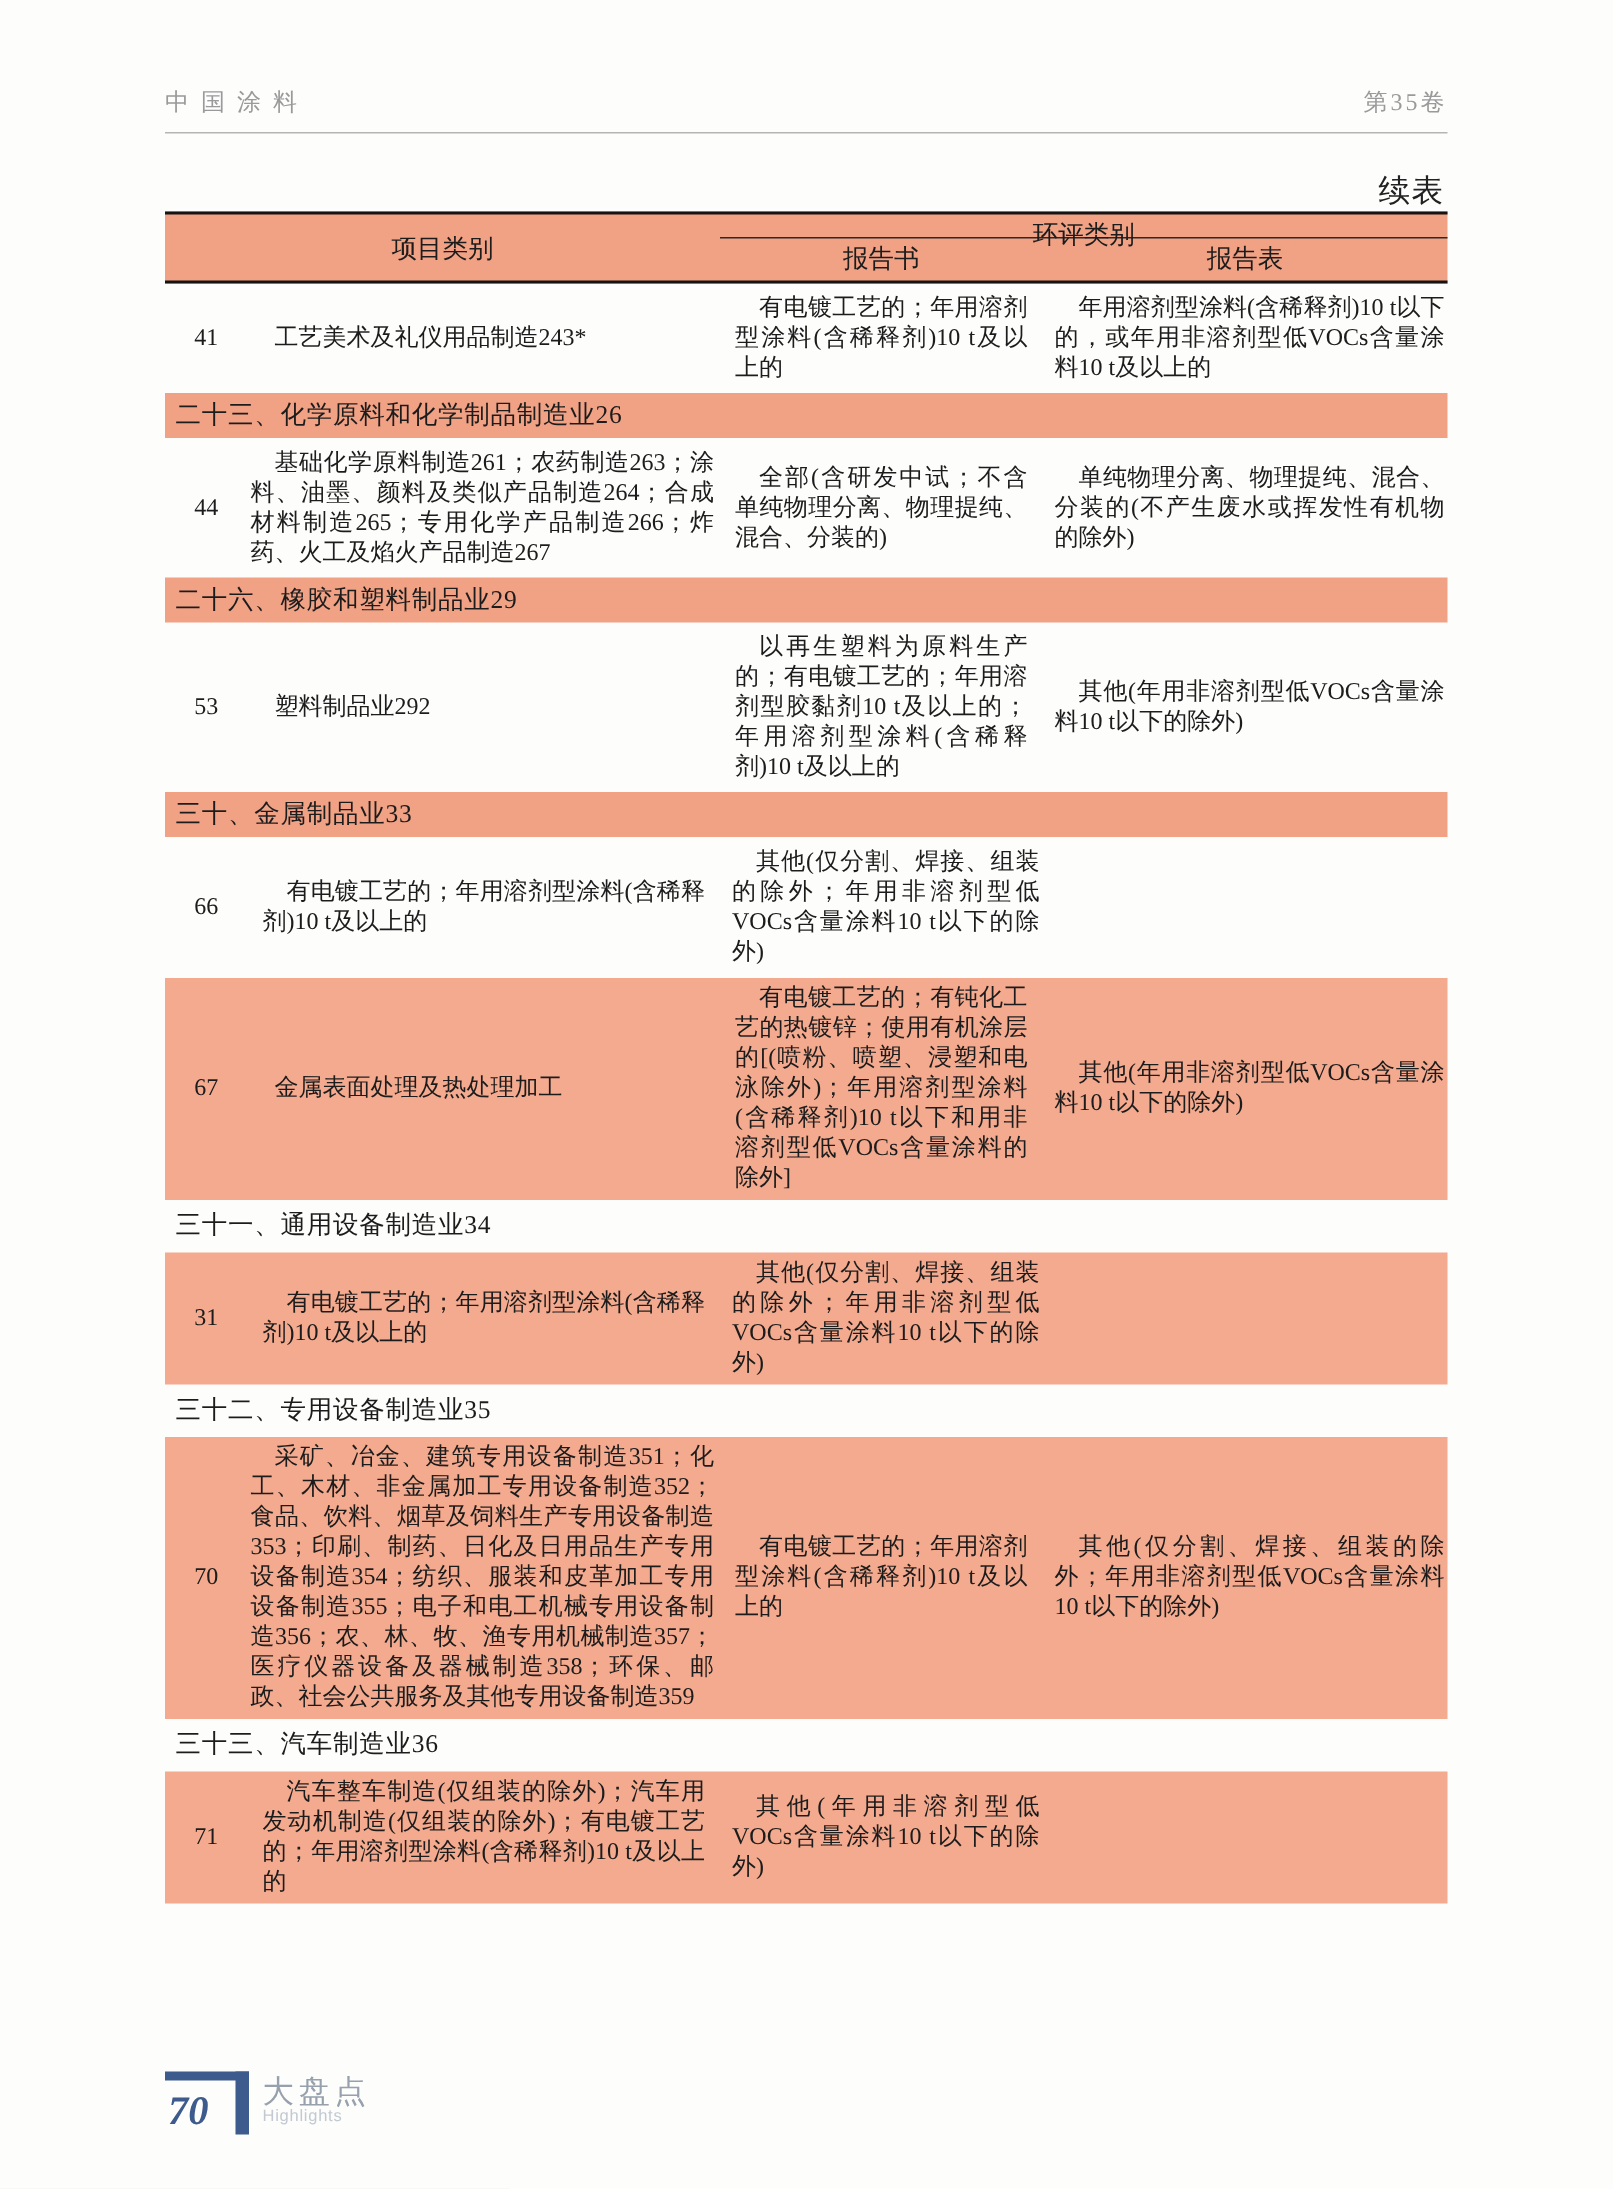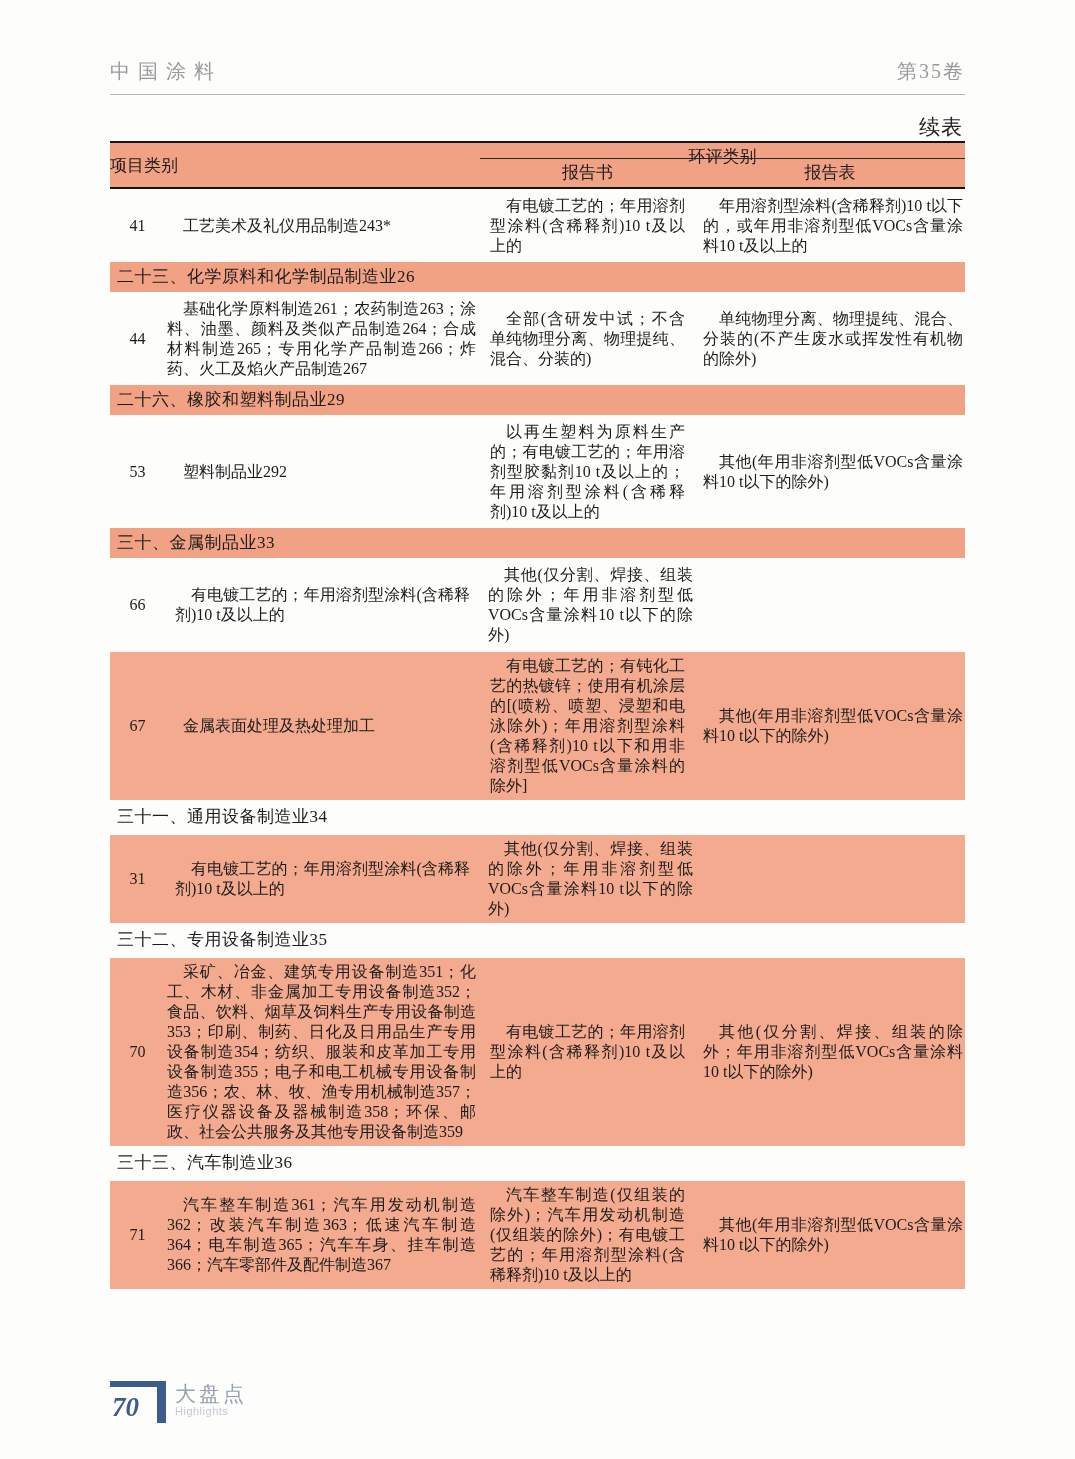--- a/index.html
+++ b/index.html
@@ -21,21 +21,21 @@
     width:1075px;height:1459px;
     background:#fdfdfc;
     margin:0 auto;
     overflow:hidden;
   }
 
   
   .running-head{
     position:absolute;left:110px;right:110px;top:58px;
     display:flex;justify-content:space-between;align-items:flex-end;
-    color:var(--gray);font-size:20px;
+    color:var(--gray);font-size:16px;
     border-bottom:1px solid #b5b5b5;
     padding-bottom:9px;
   }
   .journal-name{letter-spacing:8px;}
   .volume{letter-spacing:2px;}
 
   
   .continued{
     position:absolute;top:113px;right:112px;
     font-size:21px;color:#222;letter-spacing:1px;text-align:center;
@@ -46,21 +46,21 @@
     position:absolute;left:110px;top:141px;width:855px;
     font-size:16px;
   }
   .thead{
     display:flex;
     background:var(--salmon);
     border-top:2px solid #141414;
     border-bottom:2px solid #141414;
     font-size:17px;
   }
-  .th-left{width:370px;display:flex;align-items:center;justify-content:flex-start;}
+  .th-left{width:370px;display:flex;align-items:center;justify-content:center;}
   .th-right{width:485px;}
   .th-eia{height:16px;line-height:28px;text-align:center;border-bottom:1px solid #2a2a2a;}
   .th-sub{display:flex;height:28px;line-height:28px;}
   .th-book{width:215px;text-align:center;}
   .th-form{width:270px;text-align:center;}
 
   .section-bar{
     margin-top:2px;
     padding:3px 0 4px 7px;
     font-size:17px;
@@ -228,23 +228,20 @@
             <p>有电镀工艺的；年用溶剂型涂料(含稀释剂)10 t及以上的</p>
           </div>
           <div class="cell form">
             <p>其他(仅分割、焊接、组装的除外；年用非溶剂型低VOCs含量涂料10 t以下的除外)</p>
           </div>
         </div>
         <div class="section-bar">三十三、汽车制造业36</div>
         <div class="data-row hl">
           <div class="cell num">
             <p>71</p>
-          </div>
-          <div class="cell cat">
-            <p>汽车整车制造361；汽车用发动机制造362；改装汽车制造363；低速汽车制造364；电车制造365；汽车车身、挂车制造366；汽车零部件及配件制造367</p>
           </div>
           <div class="cell book">
             <p>汽车整车制造(仅组装的除外)；汽车用发动机制造(仅组装的除外)；有电镀工艺的；年用溶剂型涂料(含稀释剂)10 t及以上的</p>
           </div>
           <div class="cell form">
             <p>其他(年用非溶剂型低VOCs含量涂料10 t以下的除外)</p>
           </div>
         </div>
       </div>
   </div>

